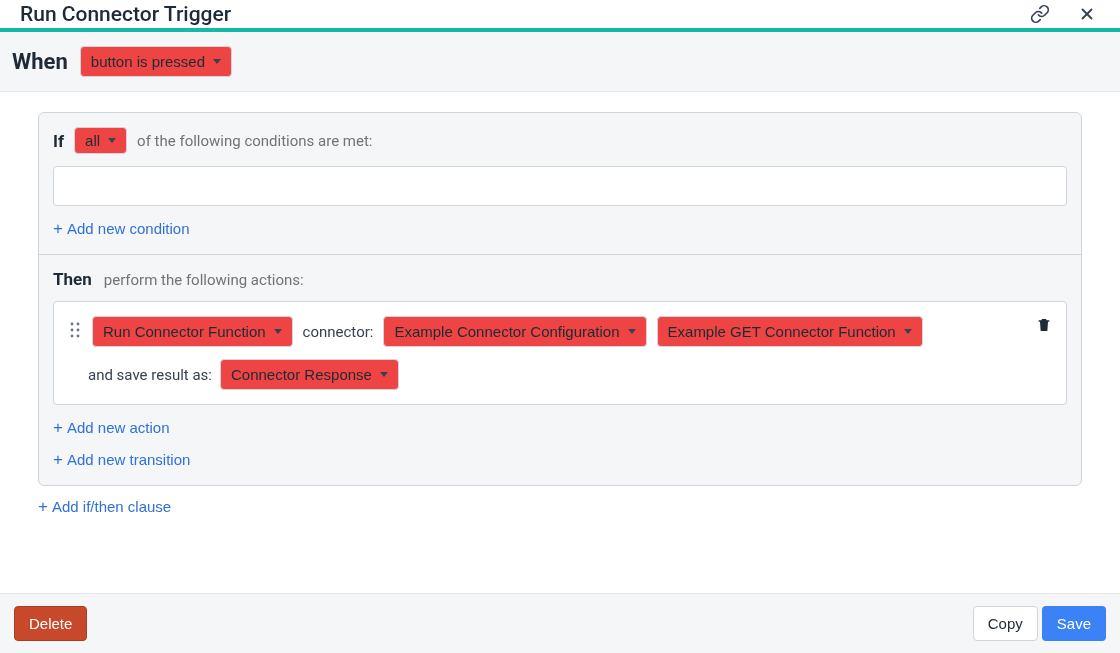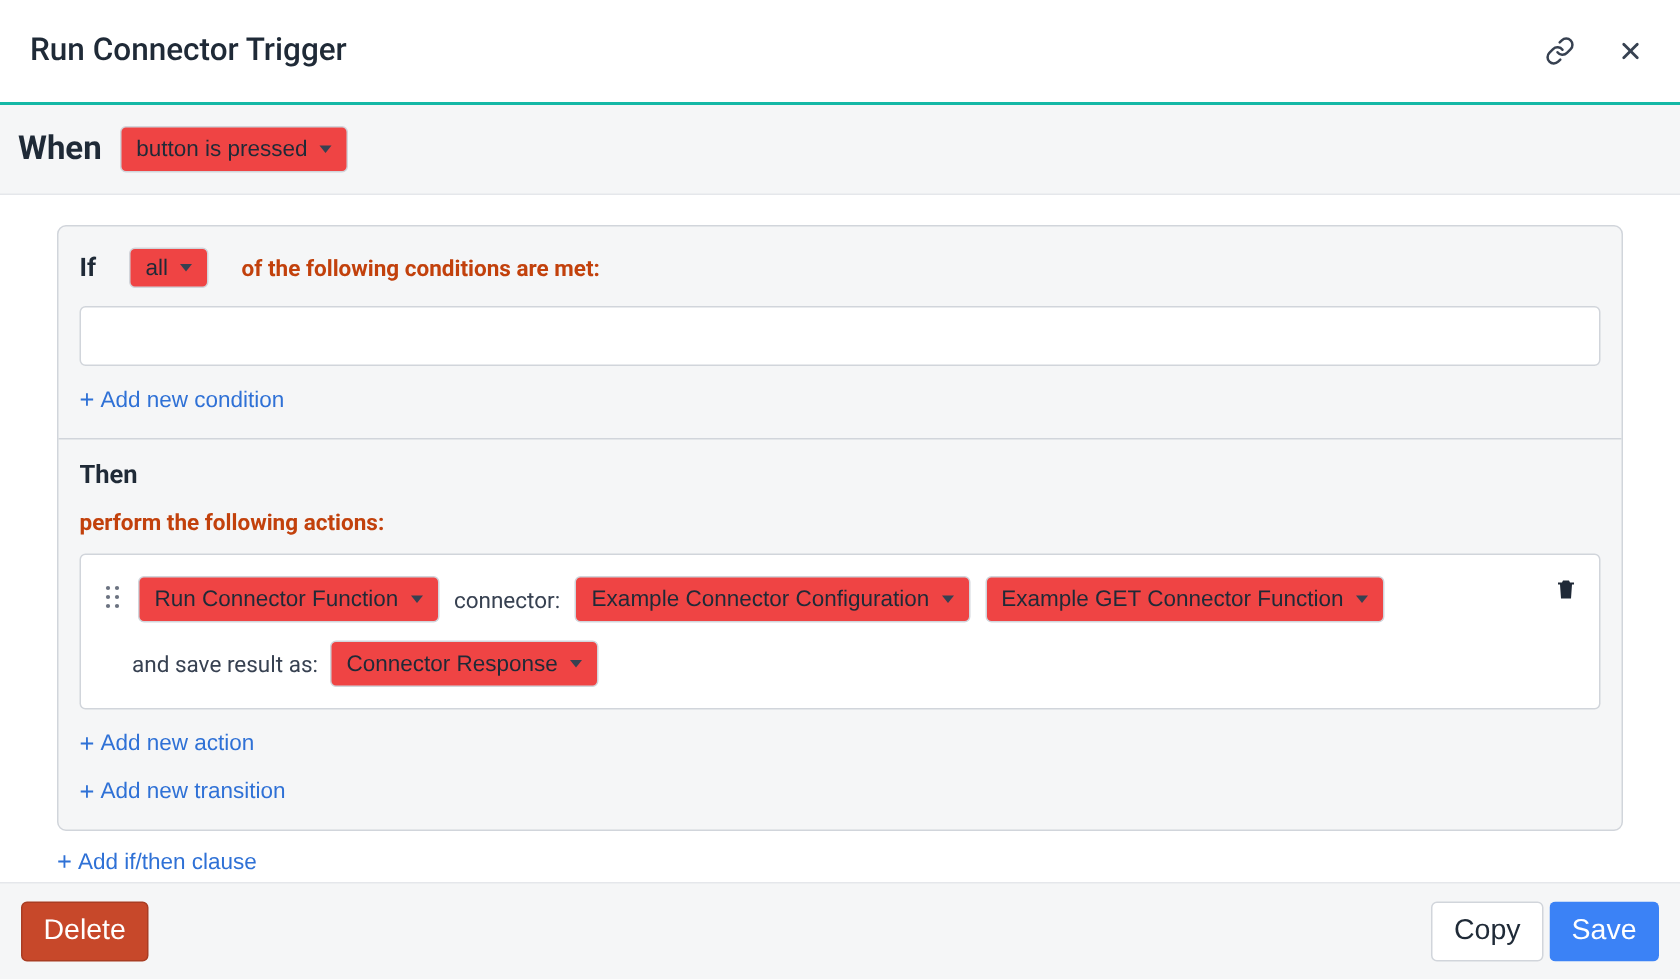--- a/index.html
+++ b/index.html
@@ -10,22 +10,22 @@
     background: #fff;
     width: 1120px;
     height: 653px;
     display: flex;
     flex-direction: column;
   }
   .header {
     display: flex;
     align-items: center;
     justify-content: space-between;
-    padding: 20px 20px;
-    border-bottom: 2px solid #14b8a6;
+    padding: 0 20px;
+    border-bottom: 4px solid #14b8a6;
   }
   .header-title {
     font-size: 21px;
     font-weight: 500;
     color: #1f2a37;
   }
   .header-actions {
     display: flex;
     gap: 20px;
     align-items: center;
@@ -82,25 +82,25 @@
     border-radius: 6px;
     background: #f5f6f7;
   }
   .if-section {
     padding: 14px 14px 16px 14px;
     border-bottom: 1px solid #d1d5db;
   }
   .if-head {
     display: flex;
     align-items: center;
-    gap: 22px;
+    gap: 10px;
     margin-bottom: 12px;
   }
   .strong { font-weight: 700; font-size: 17px; }
-  .muted { color: #c2410c; font-weight: bold; }
+  .muted { color: #737373; }
   .cond-box {
     background: #fff;
     border: 1px solid #d1d5db;
     border-radius: 4px;
     height: 40px;
   }
   .link-btn {
     display: inline-flex;
     align-items: center;
     gap: 4px;
@@ -119,21 +119,20 @@
     font-weight: 400;
   }
   .then-section {
     padding: 14px 14px 16px 14px;
   }
   .then-head {
     display: flex;
     align-items: baseline;
     gap: 12px;
     margin-bottom: 12px;
-    flex-direction: column;
   }
   .action-card {
     background: #fff;
     border: 1px solid #d1d5db;
     border-radius: 4px;
     padding: 14px 14px 14px 14px;
     position: relative;
   }
   .action-row1 {
     display: flex;
@@ -167,21 +166,21 @@
     display: flex;
     align-items: center;
     justify-content: space-between;
     padding: 12px 14px;
     background: #f5f6f7;
     border-top: 1px solid #e5e7eb;
   }
   .btn {
     border-radius: 4px;
     padding: 8px 14px;
-    font-size: 19px;
+    font-size: 15px;
     cursor: pointer;
     border: 1px solid transparent;
   }
   .btn-danger {
     background: #c7482a;
     color: #fff;
     border-color: #a93d23;
   }
   .btn-secondary {
     background: #fff;

